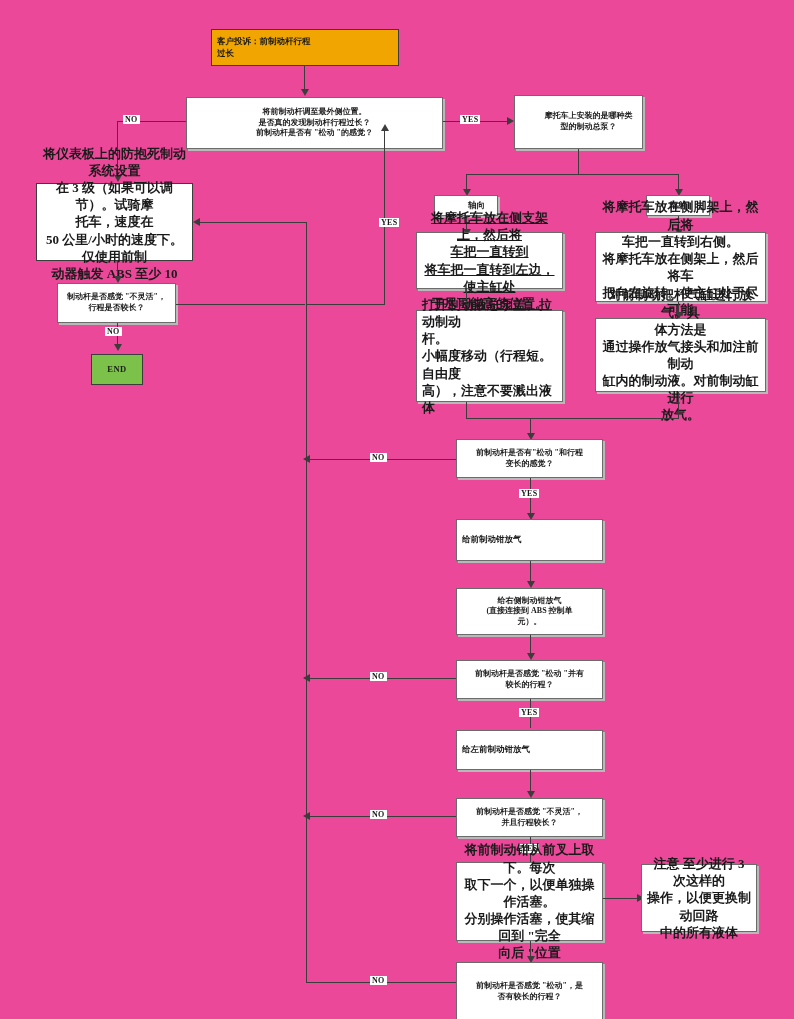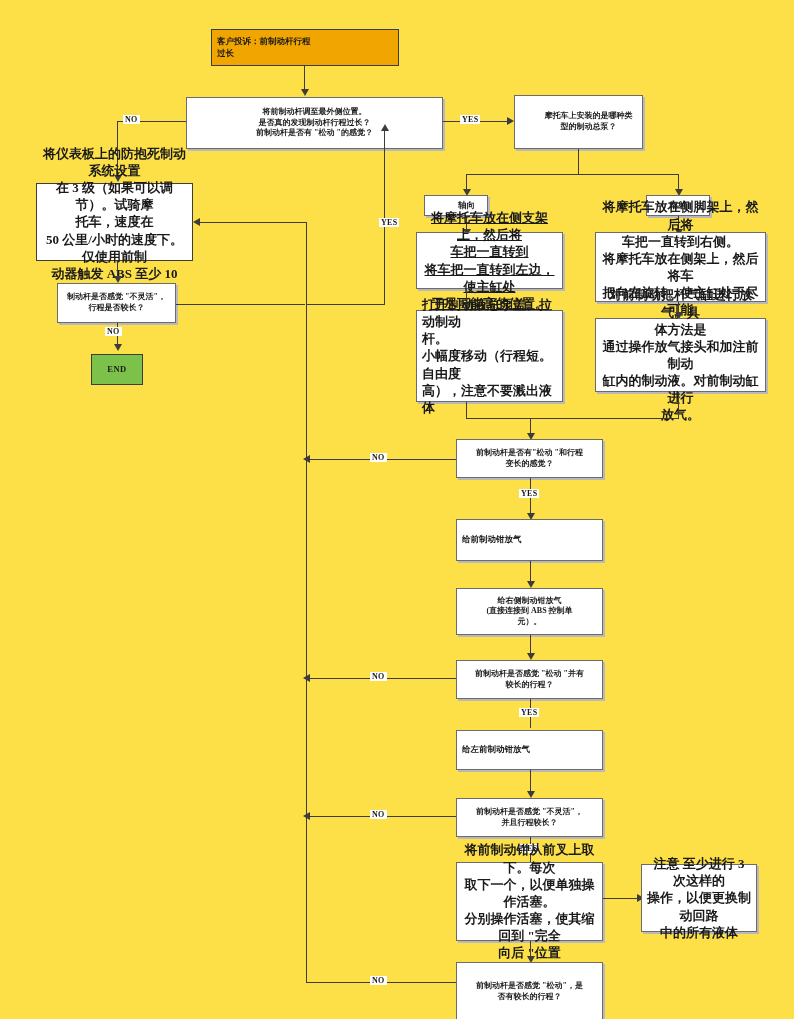--- a/index.html
+++ b/index.html
@@ -1,17 +1,17 @@
 <!DOCTYPE html>
 <html><head>
 <meta charset="utf-8">
 <style>
   html,body{margin:0;padding:0;background:#ffffff;}
   body{font-family:"Liberation Serif","DejaVu Serif",serif;}
-  #canvas{position:relative;width:794px;height:1019px;background:#fde047;overflow:hidden;}
+  #canvas{position:relative;width:794px;height:1019px;background:#ec4899;overflow:hidden;}
   .node{position:absolute;box-sizing:border-box;border:1px solid #6b6b6b;background:#ffffff;
         display:flex;align-items:center;justify-content:flex-end;text-align:center;
         font-weight:bold;color:#1a1a1a;line-height:1.32;padding:3px 5px;}
   .node.shadow{box-shadow:2px 2px 0 0 #b9b9b9;}
   .node.dark{border:1px solid #3c3c3c;}
   .node .txt{display:block;width:100%;white-space:pre-line;}
   .start{background:#f0a500;border:1px solid #3c3c3c;text-align:left;justify-content:flex-start;}
   .start .txt{text-align:left;}
   .endbox{background:#7cc24a;border:1px solid #3c3c3c;letter-spacing:.5px;}
   .small{font-size:13px;}
@@ -63,21 +63,21 @@
 型的制动总泵？</span>
   </div>
 
   <div class="ln v" style="left:578px;top:149px;width:1px;height:25px;"></div>
   <div class="ln h" style="left:466px;top:174px;width:213px;height:1px;"></div>
   <div class="ln v" style="left:466px;top:174px;width:1px;height:16px;"></div>
   <div class="ln v" style="left:678px;top:174px;width:1px;height:16px;"></div>
   <div class="arrow ar-down" style="left:463px;top:189px;"></div>
   <div class="arrow ar-down" style="left:675px;top:189px;"></div>
 
-  <div class="node shadow f85" style="left:424px;top:195px;width:64px;height:21px;padding-left:26px;">
+  <div class="node shadow f85" style="left:434px;top:195px;width:64px;height:21px;padding-left:26px;">
     <span class="txt">轴向</span>
   </div>
   <div class="node shadow f85" style="left:646px;top:195px;width:64px;height:21px;">
     <span class="txt">辐射</span>
   </div>
 
   <div class="ln v" style="left:466px;top:216px;width:1px;height:14px;"></div>
   <div class="arrow ar-down" style="left:463px;top:229px;"></div>
   <div class="ln v" style="left:678px;top:216px;width:1px;height:14px;"></div>
   <div class="arrow ar-down" style="left:675px;top:229px;"></div>

